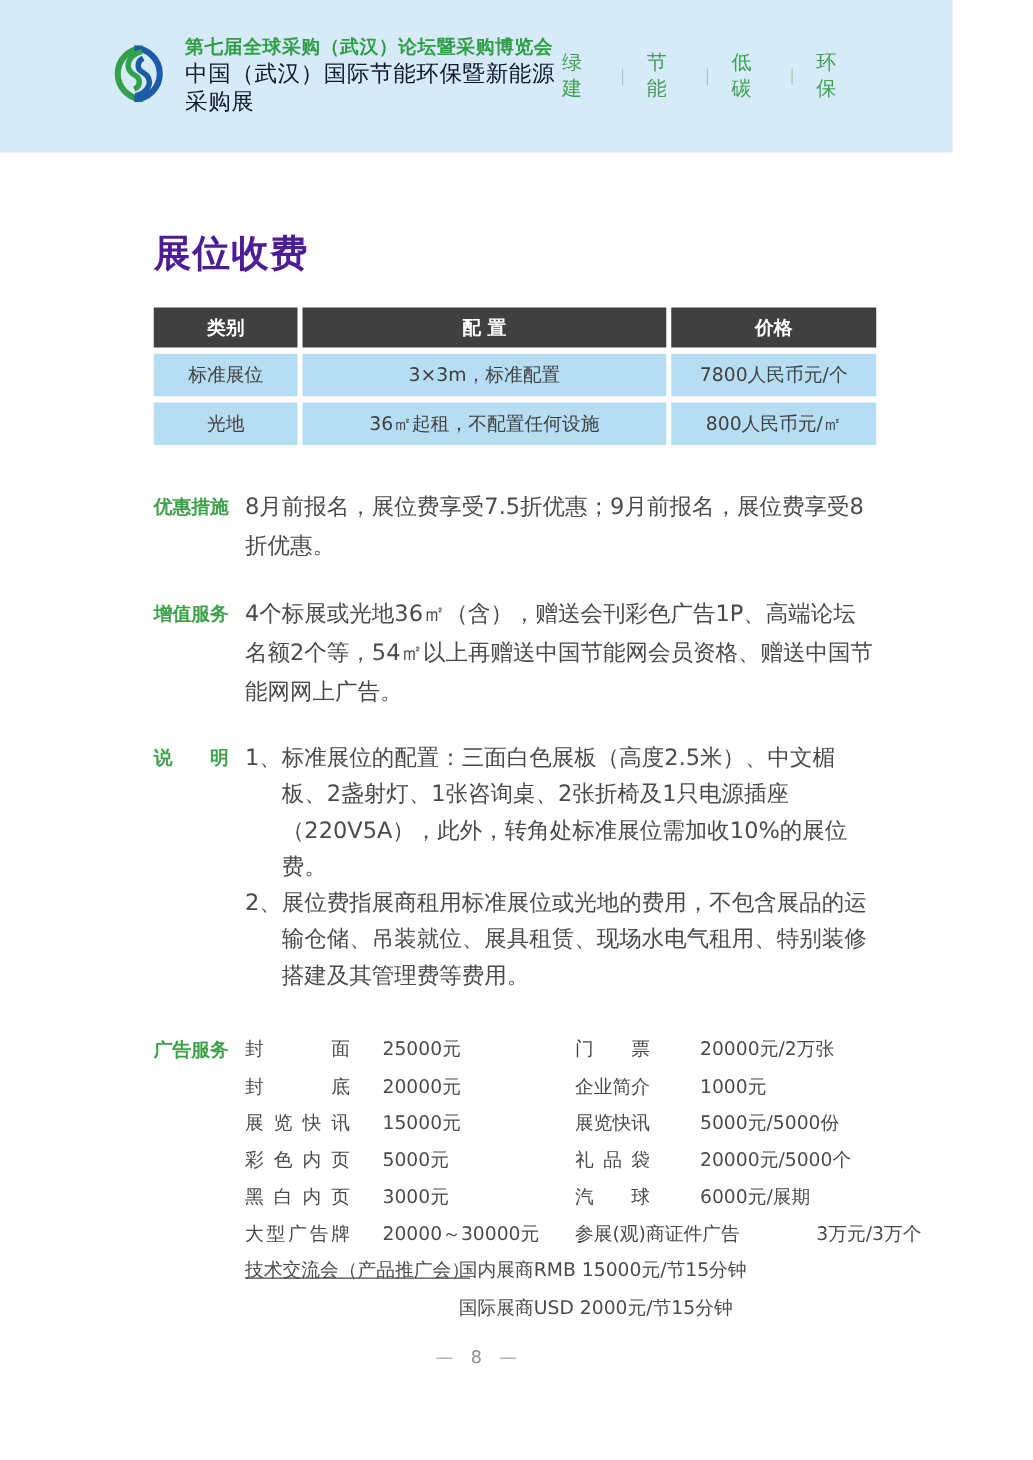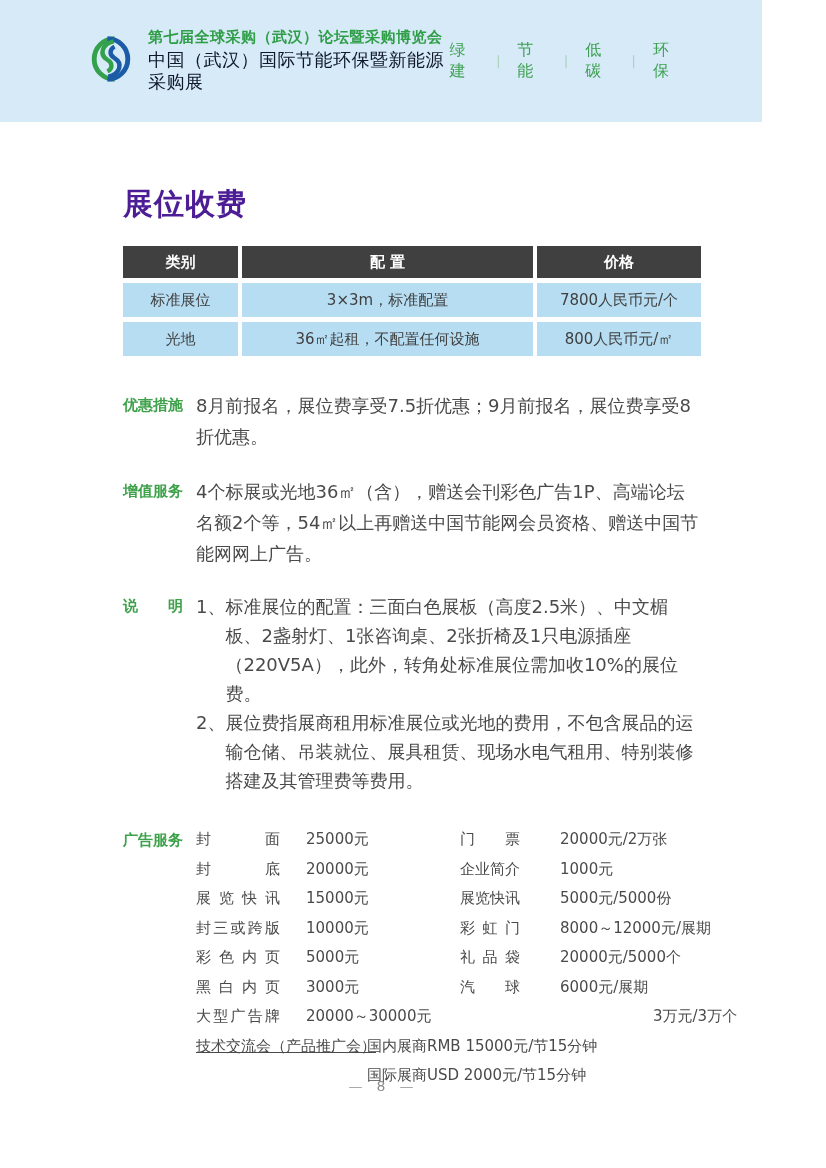--- a/index.html
+++ b/index.html
@@ -176,40 +176,35 @@
           <span class="ad-name2">企业简介</span>
           <span class="ad-price2">1000元</span>
         </div>
         <div class="ad-row">
           <span class="ad-name1">展览快讯</span>
           <span class="ad-price1">15000元</span>
           <span class="ad-name2">展览快讯</span>
           <span class="ad-price2">5000元/5000份</span>
         </div>
         <div class="ad-row">
-          <span class="ad-name1">封三或跨版</span>
-          <span class="ad-price1">10000元</span>
-          <span class="ad-name2">彩虹门</span>
-          <span class="ad-price2">8000～12000元/展期</span>
-        </div>
-        <div class="ad-row">
           <span class="ad-name1">彩色内页</span>
           <span class="ad-price1">5000元</span>
           <span class="ad-name2">礼品袋</span>
           <span class="ad-price2">20000元/5000个</span>
         </div>
         <div class="ad-row">
           <span class="ad-name1">黑白内页</span>
           <span class="ad-price1">3000元</span>
           <span class="ad-name2">汽球</span>
           <span class="ad-price2">6000元/展期</span>
         </div>
         <div class="ad-row">
           <span class="ad-name1">大型广告牌</span>
           <span class="ad-price1">20000～30000元</span>
+          <span class="ad-name2 wide">参展(观)商证件广告</span>
           <span class="ad-price2 shift">3万元/3万个</span>
         </div>
         <div class="ad-row">
           <span class="ad-namewide">技术交流会（产品推广会）</span>
           <span class="ad-col2">国内展商RMB 15000元/节15分钟</span>
         </div>
         <div class="ad-row">
           <span class="ad-namewide"></span>
           <span class="ad-col2">国际展商USD 2000元/节15分钟</span>
         </div>

